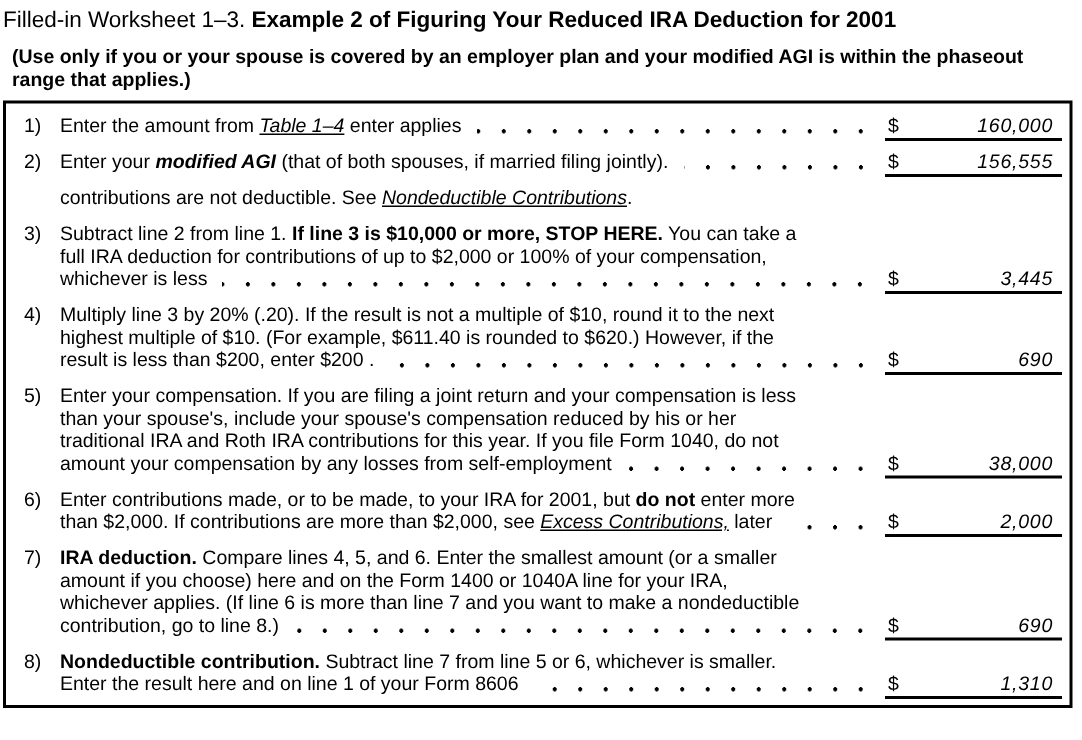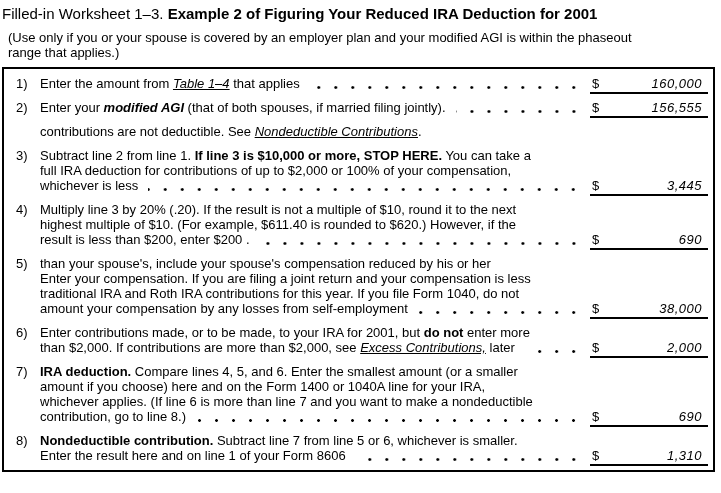--- a/index.html
+++ b/index.html
@@ -18,20 +18,21 @@
   }
   .title {
     padding: 5px 16px 0 2px;
     font-size: 15px;
     line-height: 17px;
     white-space: nowrap;
   }
   .title .t-main { font-weight: bold; }
   .subtitle {
     margin: 8px 0 0 8px;
+    font-weight: bold;
   }
   .subtitle div { white-space: nowrap; }
   .box {
     margin: 7px 0 0 2px;
     width: 709px;
     border: 2px solid #000000;
     padding: 7px 0 7px 0;
   }
   .row {
     display: flex;
@@ -95,21 +96,21 @@
   <div>(Use only if you or your spouse is covered by an employer plan and your modified AGI is within the phaseout</div>
   <div>range that applies.)</div>
 </div>
 
 <div class="box">
   <div id="rows">
       <div class="row">
         <div class="num">1)</div>
         <div class="text">
           <div class="line last">
-            <span class="seg-wrap"><span>Enter the amount from </span><span class="i">Table 1–4</span><span> that applies</span></span>
+            <span class="seg-wrap"><span>Enter the amount from </span><span class="i">Table 1–4</span><span> enter applies</span></span>
             <span class="dots"></span>
           </div>
         </div>
         <div class="amount">
           <span class="dollar">$</span>
           <span class="value">160,000</span>
         </div>
       </div>
       <div class="row">
         <div class="num">2)</div>
@@ -156,22 +157,22 @@
           </div>
         </div>
         <div class="amount">
           <span class="dollar">$</span>
           <span class="value">690</span>
         </div>
       </div>
       <div class="row">
         <div class="num">5)</div>
         <div class="text">
+          <div class="line"><span class="seg-wrap"><span>Enter your compensation. If you are filing a joint return and your compensation is less</span></span></div>
           <div class="line"><span class="seg-wrap"><span>than your spouse's, include your spouse's compensation reduced by his or her</span></span></div>
-          <div class="line"><span class="seg-wrap"><span>Enter your compensation. If you are filing a joint return and your compensation is less</span></span></div>
           <div class="line"><span class="seg-wrap"><span>traditional IRA and Roth IRA contributions for this year. If you file Form 1040, do not</span></span></div>
           <div class="line last">
             <span class="seg-wrap"><span>amount your compensation by any losses from self-employment</span></span>
             <span class="dots"></span>
           </div>
         </div>
         <div class="amount">
           <span class="dollar">$</span>
           <span class="value">38,000</span>
         </div>

